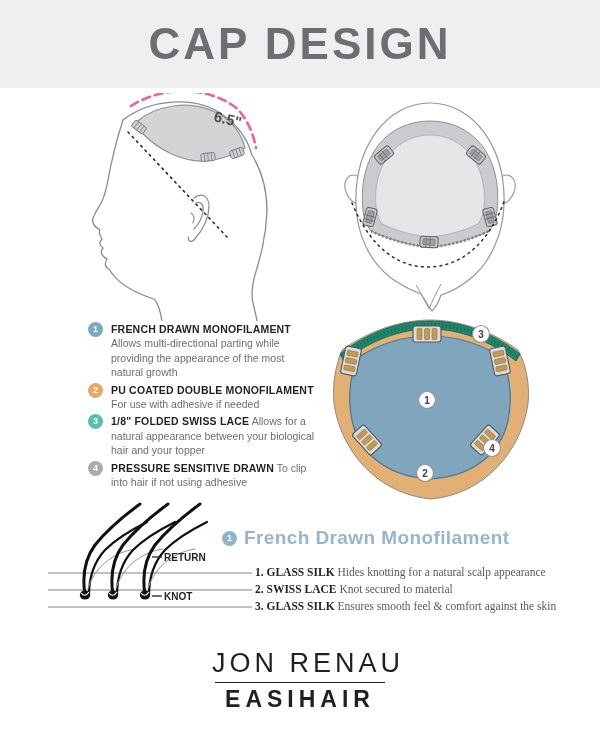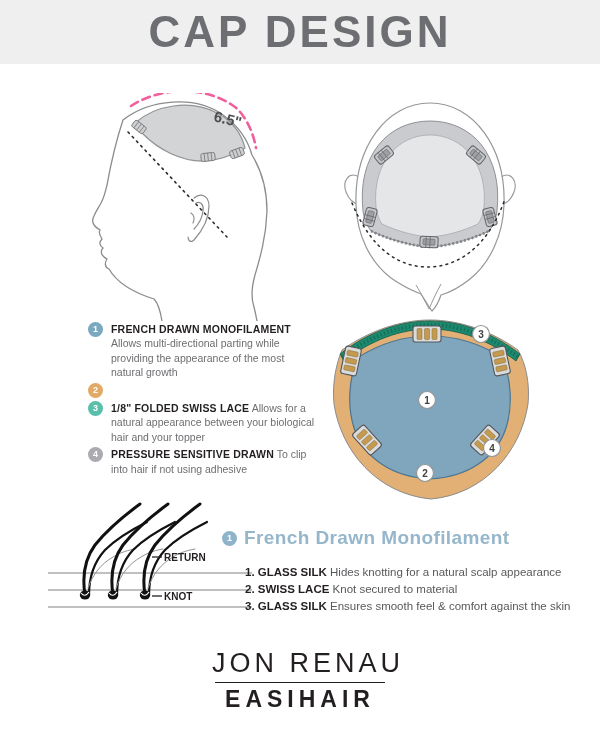--- a/index.html
+++ b/index.html
@@ -3,21 +3,21 @@
 <meta charset="utf-8">
 <style>
   html,body{margin:0;padding:0;}
   body{
     width:600px;height:750px;position:relative;overflow:hidden;
     background:#ffffff;font-family:"Liberation Sans",sans-serif;
     -webkit-font-smoothing:antialiased;
   }
   
   .header{
-    position:absolute;left:0;top:0;width:600px;height:64px;
+    position:absolute;left:0;top:0;width:600px;height:88px;
     background:#efeff0;display:flex;align-items:center;justify-content:center;
   }
   .header h1{
     margin:0;font-size:44px;font-weight:700;color:#6d6e71;letter-spacing:3px;
   }
   
   .illus{position:absolute;}
   #side-head{left:55px;top:93px;}
   #top-head{left:330px;top:93px;}
   #cap-diagram{left:330px;top:308px;}
@@ -33,21 +33,21 @@
   .legend-text{width:204px;font-size:10.5px;line-height:14.5px;color:#6d6e71;}
   .legend-text .t{display:block;font-weight:700;color:#231f20;line-height:14px;letter-spacing:0.2px;}
   .legend-text b{font-weight:700;color:#231f20;letter-spacing:0.2px;}
   
   .detail-head{position:absolute;left:222px;top:527px;display:flex;align-items:center;gap:7px;}
   .detail-dot{
     width:15px;height:15px;border-radius:50%;background:#8fb4c9;color:#fff;
     font-size:9px;font-weight:700;line-height:15px;text-align:center;flex-shrink:0;
   }
   .detail-title{font-size:19px;font-weight:700;color:#96b7cb;letter-spacing:0.4px;}
-  .detail-item{position:absolute;left:245px;width:320px;height:14px;font-size:11.5px;color:#58595b;white-space:nowrap;}
+  .detail-item{position:absolute;left:255px;width:320px;height:14px;font-size:11.5px;color:#58595b;white-space:nowrap;font-family:Liberation Serif, serif;}
   .detail-item b{color:#231f20;font-weight:700;}
   #d-item0{top:566px;} #d-item1{top:583px;} #d-item2{top:600px;}
   
   .footer{position:absolute;left:0;top:648px;width:600px;text-align:center;color:#231f20;}
   .footer .brand{font-size:27px;letter-spacing:4px;font-weight:400;padding-left:16px;}
   .footer .rule{width:170px;height:0;border-top:1.5px solid #231f20;margin:3px auto 3px auto;}
   .footer .sub{font-size:23px;letter-spacing:5px;font-weight:700;}
   svg text{font-family:"Liberation Sans",sans-serif;}
 </style>
 </head>
@@ -178,20 +178,24 @@
 <div class="legend">
   <div class="legend-item">
     <div class="legend-dot lc0">1</div>
     <div class="legend-text">
       <span class="t">FRENCH DRAWN MONOFILAMENT</span>
       <span>Allows multi-directional parting while providing the appearance of the most natural growth</span>
     </div>
   </div>
   <div class="legend-item">
     <div class="legend-dot lc1">2</div>
+    <div class="legend-text">
+      <span class="t">PU COATED  DOUBLE MONOFILAMENT</span>
+      <span>For use with adhesive if needed</span>
+    </div>
   </div>
   <div class="legend-item">
     <div class="legend-dot lc2">3</div>
     <div class="legend-text">
       <b>1/8" FOLDED SWISS LACE</b>
       <span>Allows for a natural appearance between your biological hair and your topper</span>
     </div>
   </div>
   <div class="legend-item">
     <div class="legend-dot lc3">4</div>

